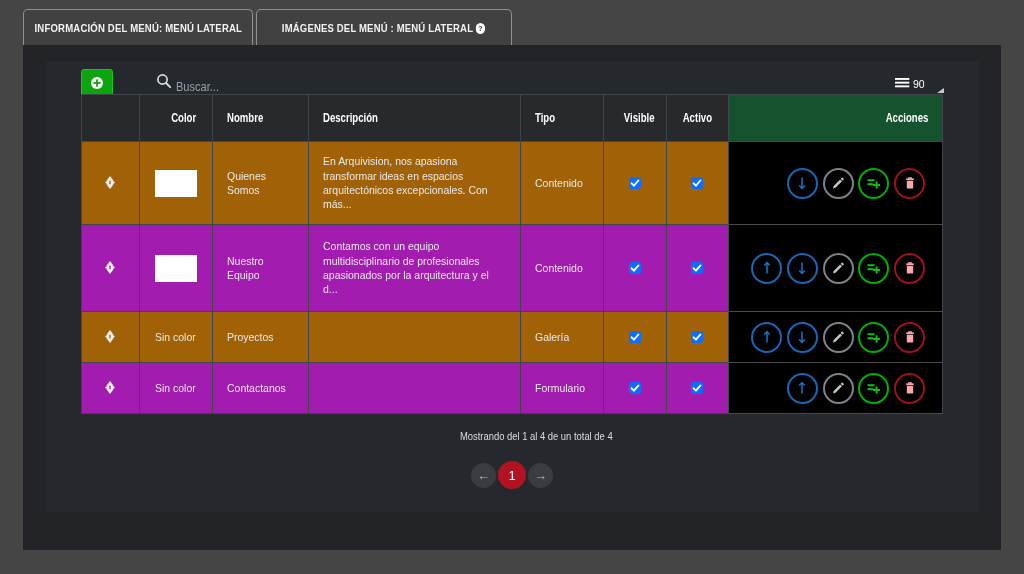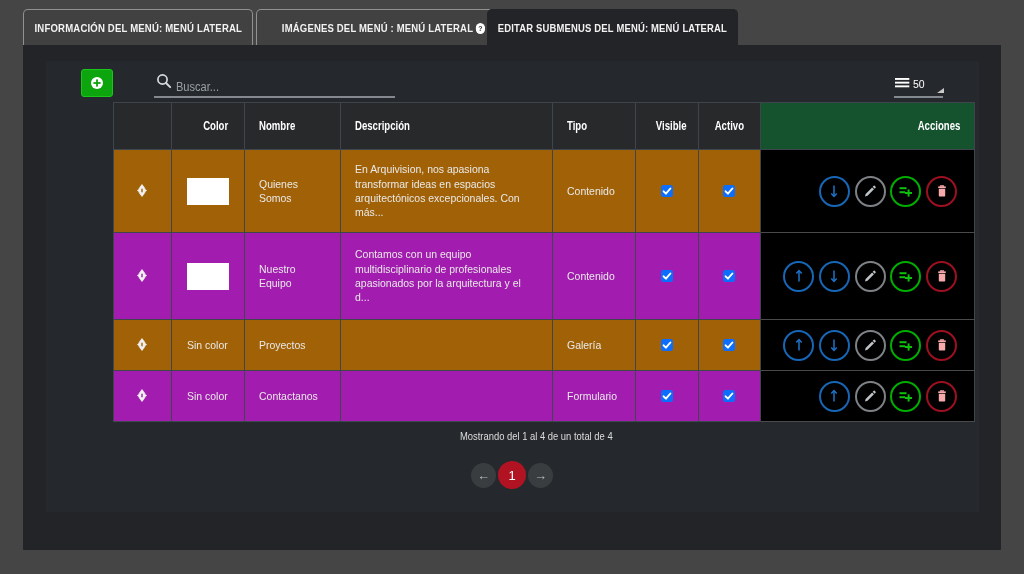--- a/index.html
+++ b/index.html
@@ -8,21 +8,21 @@
   #page { position:relative; width:1024px; height:574px; }
   .abs { position:absolute; }
   .tab { position:absolute; top:9px; height:37px; border-radius:5px 5px 0 0;
     display:flex; align-items:center; justify-content:center;
     background:#414141; border:1px solid #919191; border-bottom:none;
     color:#f2f2f2; font-weight:bold; font-size:11px; white-space:nowrap; }
   .tab .lbl { display:inline-block; transform-origin:center; letter-spacing:0.2px; }
   .tab.active { background:#232427; border-color:#232427; }
   #outer { position:absolute; left:23px; top:45px; width:978px; height:505px; background:#232427; }
   #panel { position:absolute; left:46px; top:61px; width:933px; height:451px; background:#25292d; }
-  table { position:absolute; left:81px; top:102px; width:861px; border-collapse:collapse; table-layout:fixed;margin-left:32px; }
+  table { position:absolute; left:81px; top:94px; width:861px; border-collapse:collapse; table-layout:fixed; }
   td, th { border:1px solid #3e454d; overflow:hidden; vertical-align:middle;
     font-size:11.5px; color:#e9e9e9; padding:0 14px; }
   th { background:#28292b; color:#fff; font-weight:bold; font-size:12px; height:36px; text-align:left; }
   tr.odd td { background:#a16207; }
   tr.even td { background:#a21caf; }
   td.act { background:#000 !important; border-left-color:#3e454d; border-top-color:#4a4a4a; border-bottom-color:#4a4a4a; padding:0 17px 0 0; }
   th.act { background:#14532d; text-align:right; padding-right:14px; }
   td.c { text-align:center; padding:0; }
   .desc { line-height:14.4px; font-size:11.5px; color:#e9e9e9; }
   .cbox { display:inline-block; width:12px; height:12px; background:#0d6efd; border-radius:2.5px; vertical-align:middle; }
@@ -47,23 +47,20 @@
 
   <div class="tab" style="left:23px; width:230px;">
       <span class="lbl" style="transform:scaleX(0.87)">INFORMACIÓN DEL MENÚ: MENÚ LATERAL</span>
     </div>
   <div class="tab" style="left:256px; width:256px;">
       <span class="lbl" style="transform:scaleX(0.865)">IMÁGENES DEL MENÚ : MENÚ LATERAL <svg width="11" height="11" viewBox="0 0 11 11" style="vertical-align:-2px">
           <circle cx="5.5" cy="5.5" r="5.5" fill="#fff"></circle>
           <text x="5.5" y="8.3" font-size="8" font-weight="bold" fill="#333" text-anchor="middle">?</text>
         </svg></span>
     </div>
-  <div class="tab active" style="left:487px; width:251px;">
-      <span class="lbl" style="transform:scaleX(0.86)">EDITAR SUBMENUS DEL MENÚ: MENÚ LATERAL</span>
-    </div>
 
   <div id="outer"></div>
   <div id="panel"></div>
 
   <div class="abs" style="left:81px; top:69px; width:32px; height:28px; background:#0da50d; border:1px solid #1bc51b; border-radius:3px; display:flex; align-items:center; justify-content:center;">
     <svg width="12" height="12" viewBox="0 0 12 12">
         <circle cx="6" cy="6" r="6" fill="#fff"></circle>
         <rect x="5.1" y="2.4" width="1.8" height="7.2" fill="#0da50d"></rect>
         <rect x="2.4" y="5.1" width="7.2" height="1.8" fill="#0da50d"></rect>
       </svg>
@@ -74,21 +71,21 @@
     <line x1="10" y1="10" x2="14.2" y2="14.2" stroke="#d8dbde" stroke-width="1.9" stroke-linecap="round"></line>
   </svg>
   <div class="abs" style="left:176px; top:80px; font-size:12px; color:#9aa0a6;"><span style="display:inline-block; transform:scaleX(0.92); transform-origin:0 50%;">Buscar...</span></div>
   <div class="abs" style="left:154px; top:96px; width:241px; height:2px; background:#83898f;"></div>
 
   <svg class="abs" style="left:895px; top:77.5px;" width="15" height="10" viewBox="0 0 15 10">
     <rect x="0" y="0" width="14.3" height="1.9" fill="#fff"></rect>
       <rect x="0" y="3.7" width="14.3" height="1.9" fill="#fff"></rect>
       <rect x="0" y="7.4" width="14.3" height="1.9" fill="#fff"></rect>
   </svg>
-  <div class="abs" style="left:913px; top:78px; font-size:10.5px; color:#fff;">50</div>
+  <div class="abs" style="left:913px; top:78px; font-size:10.5px; color:#fff;">90</div>
   <div class="abs" style="left:937px; top:87.5px; width:0; height:0; border-left:7px solid transparent; border-bottom:5.5px solid #c9c9c9;"></div>
   <div class="abs" style="left:894px; top:96px; width:49px; height:1.5px; background:#83898f;"></div>
 
   <table>
     <colgroup>
       <col style="width:57.5px">
         <col style="width:73px">
         <col style="width:96px">
         <col style="width:212px">
       <col style="width:83px">

